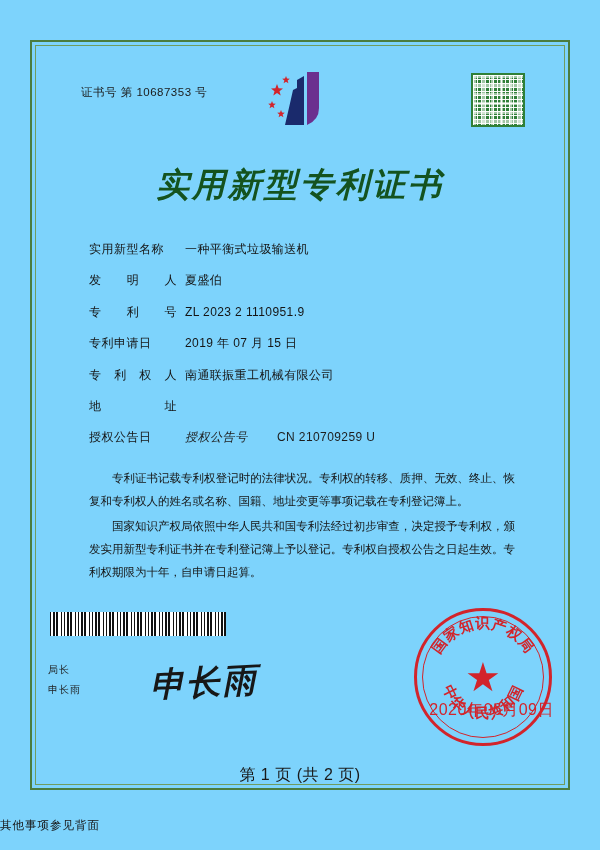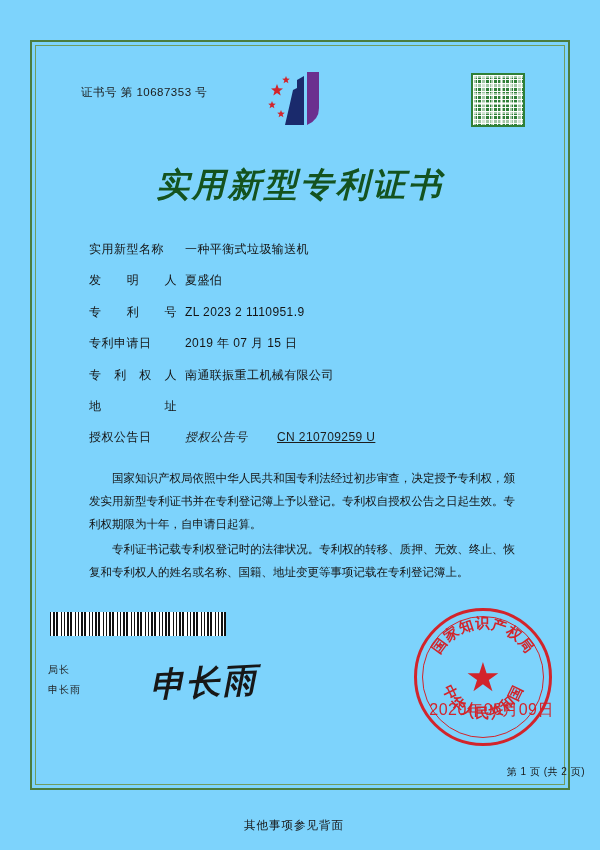--- a/index.html
+++ b/index.html
@@ -112,21 +112,21 @@
     flex: 1 1 auto;
     letter-spacing: .4px;
     color: #151515;
   }
   .frow.two .fvalue { flex: 0 0 auto; width: 180px; }
   .frow.two .flabel2 {
     flex: 0 0 92px;
     letter-spacing: .5px;
     font-style: italic;
   }
-  .frow.two .fvalue2 { flex: 1 1 auto; letter-spacing: .4px; text-decoration: underline; }
+  .frow.two .fvalue2 { flex: 1 1 auto; letter-spacing: .4px; }
 
   
   .paras {
     margin-top: 22px;
     padding: 0 24px 0 28px;
     font-size: 11.5px;
     line-height: 2.0;
     text-align: justify;
     color: #151515;
   }
@@ -201,30 +201,30 @@
     position: absolute;
     right: 46px; top: 700px;
     font-size: 16px;
     color: #d2242b;
     letter-spacing: .5px;
   }
 
   
   .page-foot {
     position: absolute;
-    left: 0; right: 15px; top: 765px;
-    text-align: right;
-    font-size: 10px;
+    left: 0; right: 0; top: 765px;
+    text-align: center;
+    font-size: 16px;
     letter-spacing: .5px;
     color: #191919;
   }
   .outside-foot {
     position: absolute;
     left: 0; right: 12px; top: 818px;
-    text-align: center;
+    text-align: left;
     font-size: 11.5px;
     letter-spacing: 1px;
     color: #171717;
   }
 </style>
 </head>
 <body>
 
 <div class="page">
 
@@ -304,22 +304,22 @@
 
       <div class="frow two">
         <div class="flabel">授权公告日</div>
         <div class="flabel2">授权公告号</div>
         <div class="fvalue2">CN 210709259 U</div>
       </div>
 
     </div>
 
     <div class="paras">
+      <p>专利证书记载专利权登记时的法律状况。专利权的转移、质押、无效、终止、恢复和专利权人的姓名或名称、国籍、地址变更等事项记载在专利登记簿上。</p>
       <p>国家知识产权局依照中华人民共和国专利法经过初步审查，决定授予专利权，颁发实用新型专利证书并在专利登记簿上予以登记。专利权自授权公告之日起生效。专利权期限为十年，自申请日起算。</p>
-      <p>专利证书记载专利权登记时的法律状况。专利权的转移、质押、无效、终止、恢复和专利权人的姓名或名称、国籍、地址变更等事项记载在专利登记簿上。</p>
     </div>
 
   </div>
 
   <div class="barcode"></div>
 
   <div class="sig">
     <div>局长</div>
     <div>申长雨</div>
   </div>

